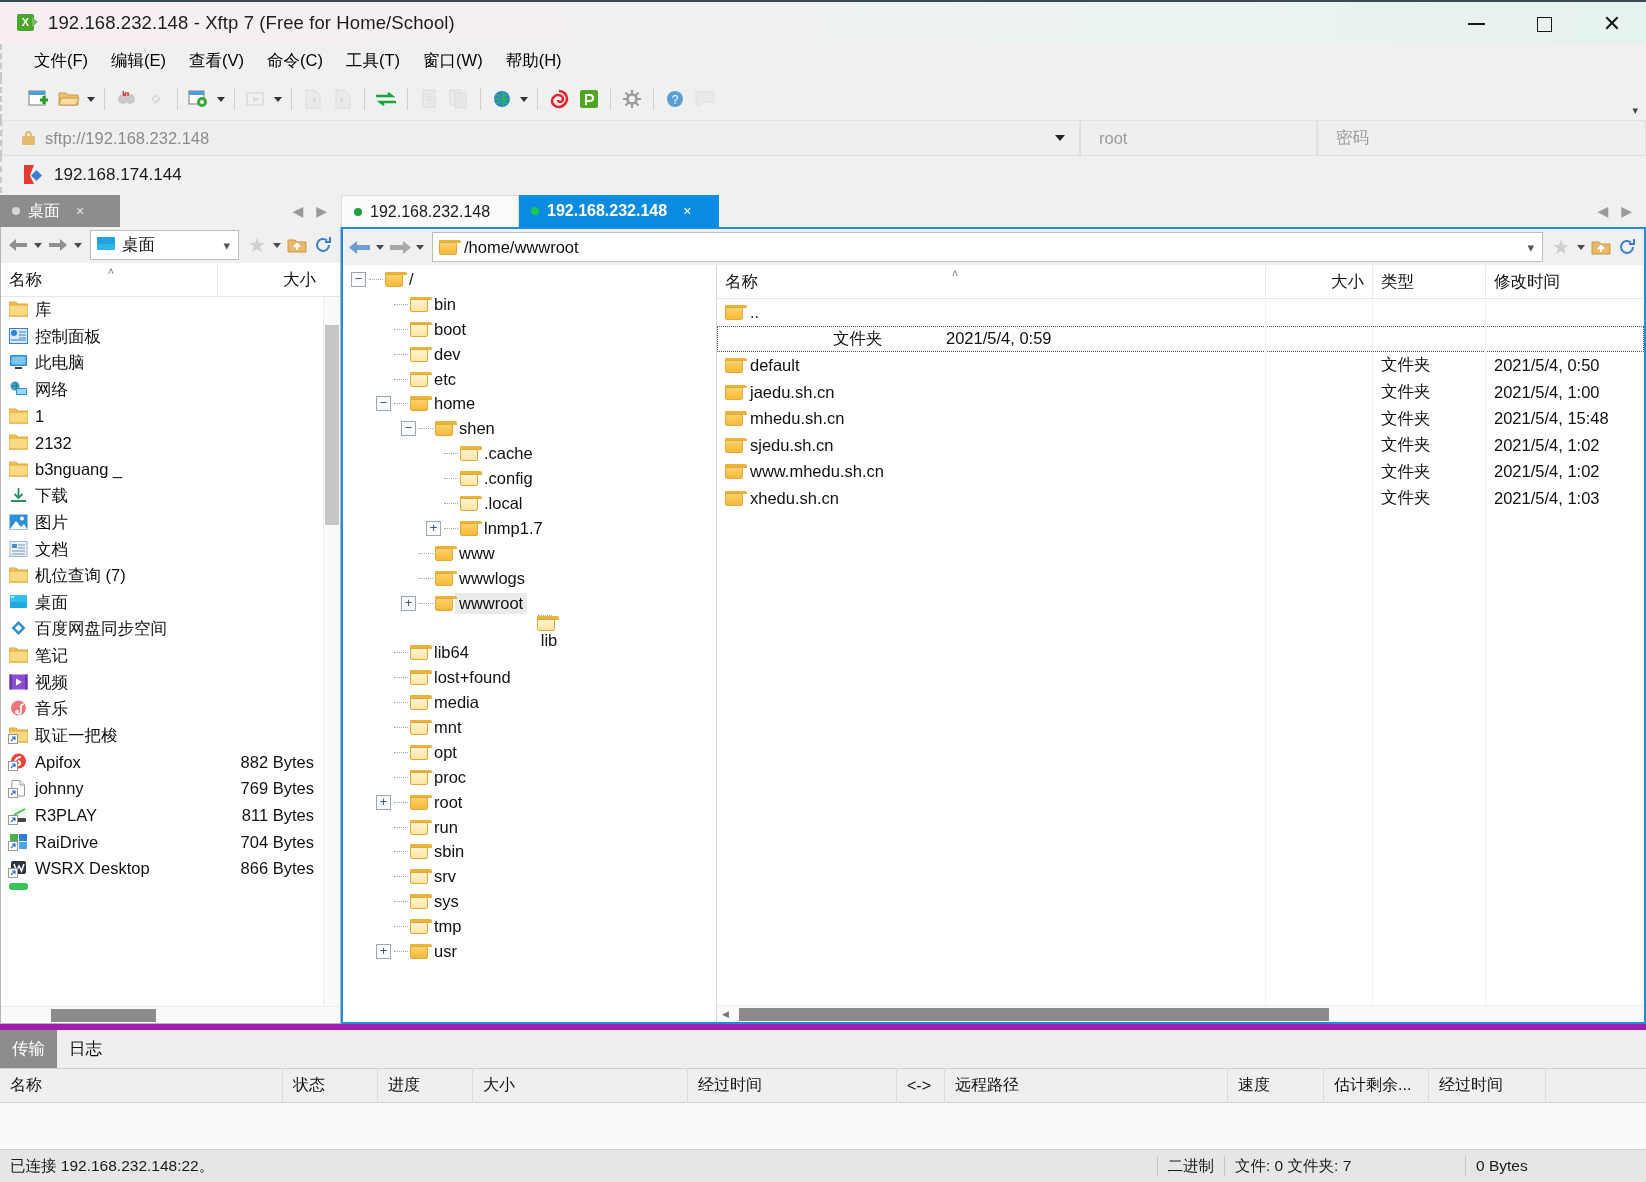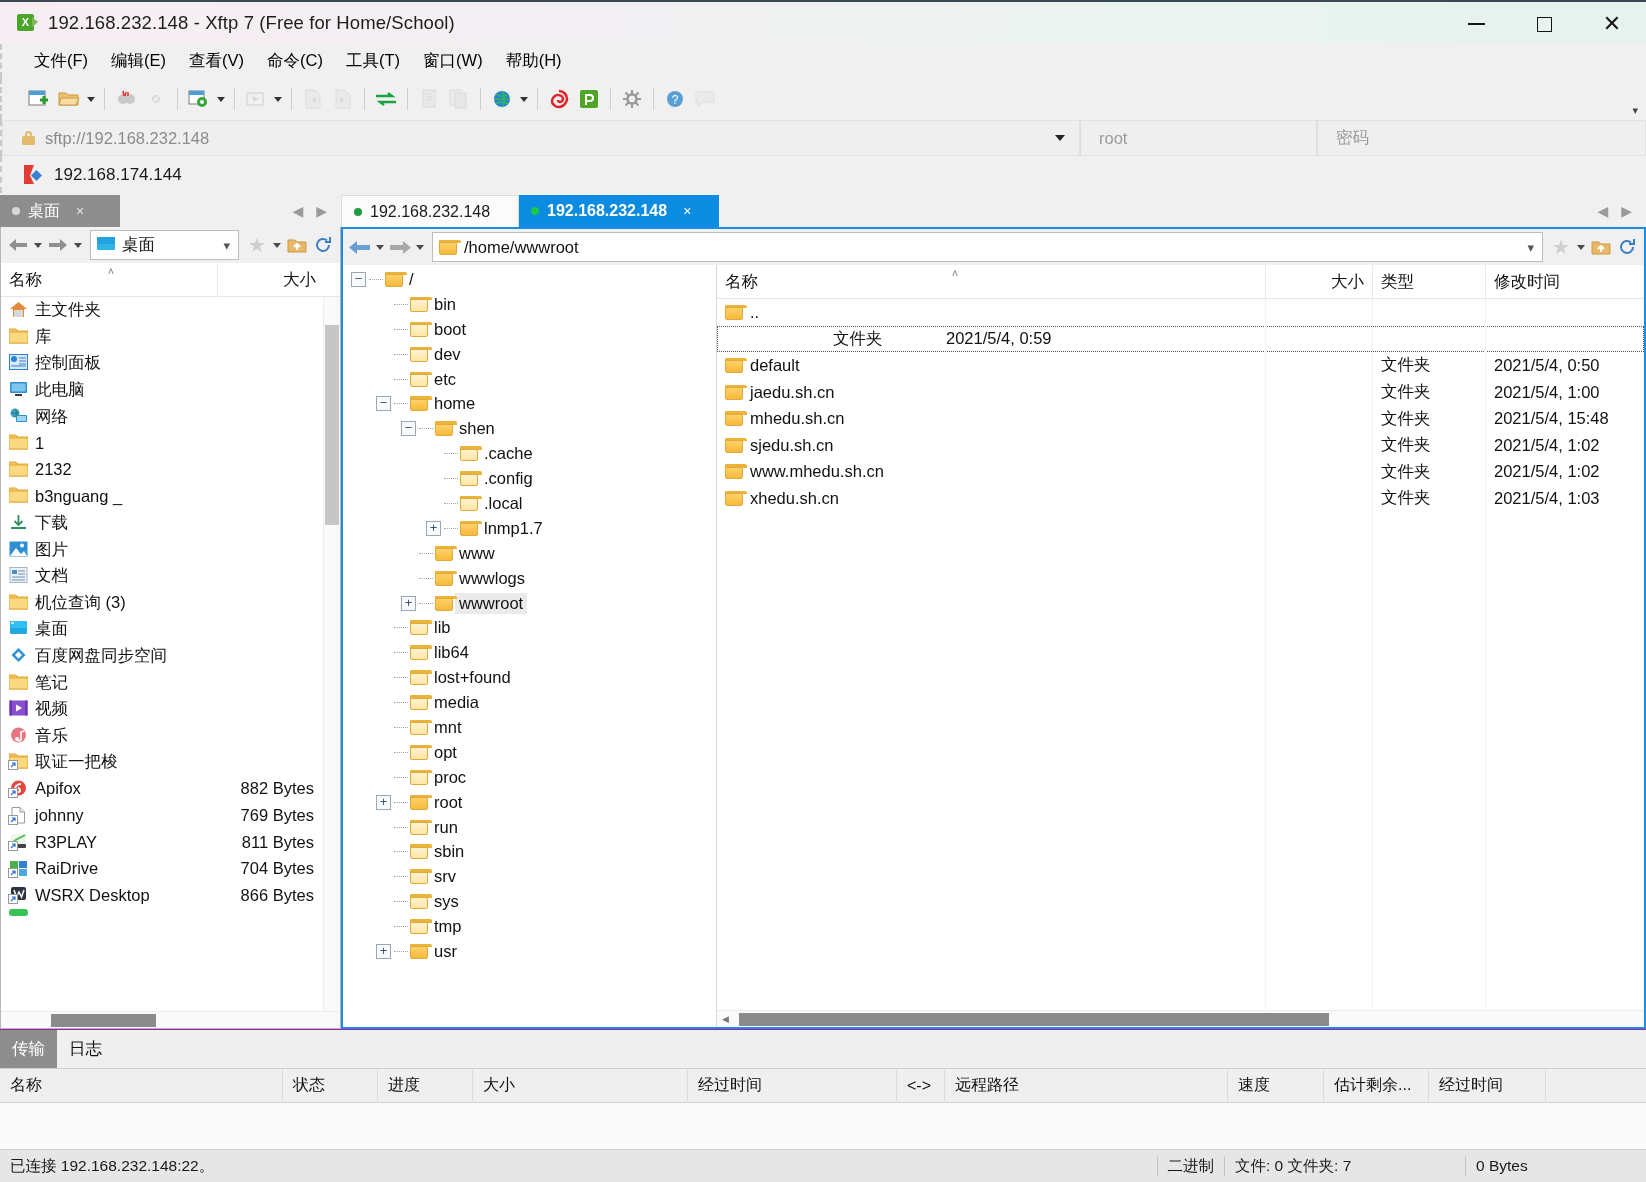--- a/index.html
+++ b/index.html
@@ -184,21 +184,21 @@
   .colline { position:absolute; top:0; bottom:0; width:1px; background:#eef3f8; }
 
   
   .vsb { width:17px; background:#fafafa; border-left:1px solid #ededed; position:relative; flex:0 0 17px; }
   .vsb .thumb { position:absolute; left:1px; width:14px; background:#c6c6c6; border-radius:0; }
   .hsb { height:17px; background:#fafafa; border-top:1px solid #ededed; position:relative; flex:0 0 17px; display:flex; align-items:center; }
   .hsb .thumb { position:absolute; height:13px; top:2px; background:#8b8b8b; }
   .hsb .arrowbox { width:17px; text-align:center; font-size:9px; color:#777; }
 
   
-  .xferpanel { flex:0 0 auto; background:#bef264; border-top:1px solid #a21caf; }
+  .xferpanel { flex:0 0 auto; background:#bef264; border-top:6px solid #a21caf; }
   .xfertabs { height:38px; display:flex; align-items:stretch; background:#efefef; }
   .xtab { display:flex; align-items:center; padding:0 12px; font-size:16.5px; }
   .xtab.active { background:#8d8d8d; color:#fff; }
   .xtab.inactive { color:#111; }
   .xhead { height:35px; display:flex; align-items:center; background:#efefef; border-top:1px solid #d0d0d0; border-bottom:1px solid #d0d0d0; }
   .xhead .xc { font-size:16px; color:#111; padding-left:10px; height:35px; display:flex; align-items:center; border-right:1px solid #dcdcdc; }
   .xbody { height:46px; background:#fafafa; }
   .statusbar { height:33px; display:flex; align-items:center; background:#e6e6e6; border-top:1px solid #cfcfcf; font-size:15.5px; color:#1a1a1a; }
   .statusbar .sg { padding:0 10px; height:33px; display:flex; align-items:center; }
   .statusbar .grow { flex:1 1 auto; }
@@ -459,30 +459,20 @@
       <div class="lhead" style="position:relative;">
         <div class="hc" style="width:216px;">名称</div>
         <div class="hc" style="width:107px;justify-content:flex-end;">大小</div>
         <span class="sortmark" style="left:110px;">˄</span>
       </div>
 
       <div style="flex:1 1 auto;display:flex;min-height:0;">
         <div class="listbody llist">
             <div class="row">
               <div class="cname">
-                <span class="icn" style="position: relative;"><svg width="19" height="17" viewBox="0 0 19 17">
-                    <path d="M9.5 1L18 8h-3v8H4V8H1z" fill="#e08a3c"></path>
-                    <rect x="5" y="9" width="9" height="7" fill="#d9d9d9"></rect>
-                  </svg></span>
-                <span>主文件夹</span>
-              </div>
-              <div class="csize"></div>
-            </div>
-            <div class="row">
-              <div class="cname">
                 <span class="icn" style="position: relative;"><svg width="19" height="16" viewBox="0 0 19 16">
                     <path d="M0 1h7l2 2h10v12H0z" fill="#f2c260" stroke="#e0a93b"></path>
                     <path d="M0 4h19v11H0z" fill="#fbd980" stroke="#e0a93b"></path>
                   </svg></span>
                 <span>库</span>
               </div>
               <div class="csize"></div>
             </div>
             <div class="row">
               <div class="cname">
@@ -579,21 +569,21 @@
                 <span>文档</span>
               </div>
               <div class="csize"></div>
             </div>
             <div class="row">
               <div class="cname">
                 <span class="icn" style="position: relative;"><svg width="19" height="16" viewBox="0 0 19 16">
                     <path d="M0 1h7l2 2h10v12H0z" fill="#f2c260" stroke="#e0a93b"></path>
                     <path d="M0 4h19v11H0z" fill="#fbd980" stroke="#e0a93b"></path>
                   </svg></span>
-                <span>机位查询 (3)</span>
+                <span>机位查询 (7)</span>
               </div>
               <div class="csize"></div>
             </div>
             <div class="row">
               <div class="cname">
                 <span class="icn" style="position: relative;"><svg width="19" height="16" viewBox="0 0 19 16">
                     <rect x="1" y="1" width="17" height="13" rx="1" fill="#22a8e0"></rect>
                     <rect x="1" y="1" width="17" height="7" fill="#2fc0f0"></rect>
                     <rect x="2" y="2" width="3" height="2" fill="#bfeaff"></rect>
                   </svg></span>
@@ -903,21 +893,21 @@
               </div>
               <div class="tnode sel" style="padding-left: 58px;">
                 <span class="exp">+</span>
                 <span class="dots"></span>
                 <span class="fi dark">
                   <i class="tab"></i>
                   <i class="bd"></i>
                 </span>
                 <span class="lbl">wwwroot</span>
               </div>
-              <div class="tnode" style="padding-left: 33px;">
+              <div class="tnode" style="padding-left: 33px; flex-direction: column;">
                 <span class="expspace"></span>
                 <span class="dots"></span>
                 <span class="fi pale">
                   <i class="tab"></i>
                   <i class="bd"></i>
                 </span>
                 <span class="lbl">lib</span>
               </div>
               <div class="tnode" style="padding-left: 33px;">
                 <span class="expspace"></span>

